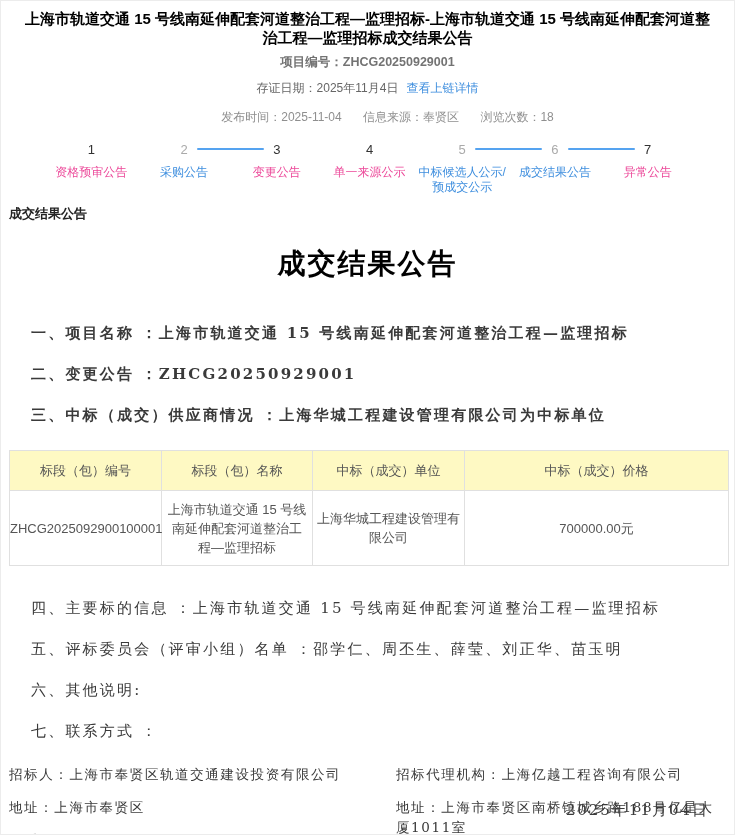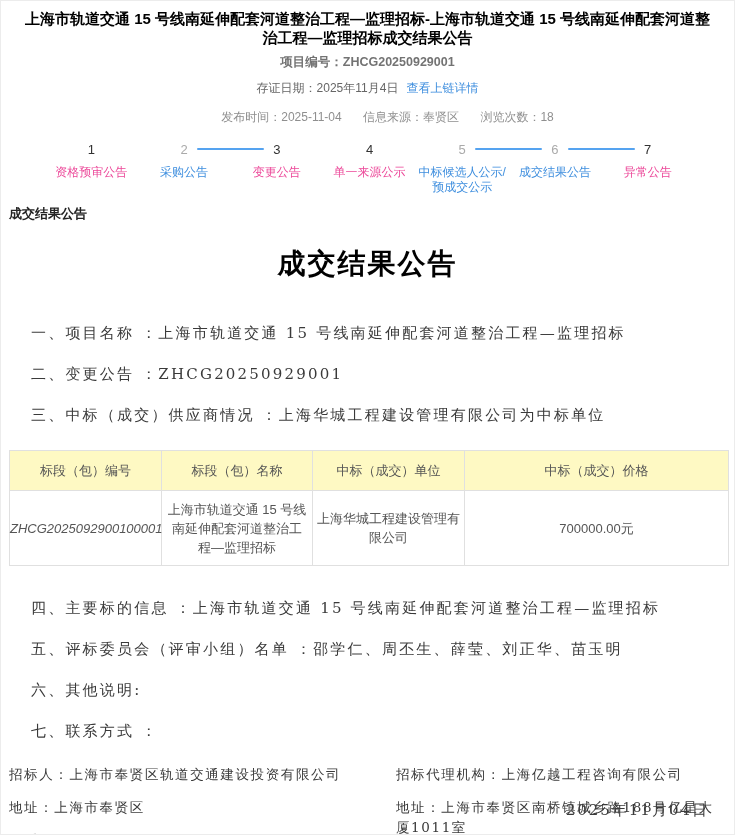--- a/index.html
+++ b/index.html
@@ -44,41 +44,41 @@
     left:calc(50% + 13px); right:calc(-50% + 13px);
     background:var(--accent-line); z-index:1;
   }
   .step-label { margin-top:7px; font-size:12px; color:#ec4899; line-height:15px; padding:0 2px; }
   .step-label.blue { color:var(--accent); cursor:pointer; }
   
   .crumb { margin:10px 0 0 8px; font-size:13px; font-weight:bold; color:#222; }
   
   .main-title { margin-top:22px; text-align:center; font-size:28px; font-weight:bold; color:#000; letter-spacing:2px; }
   
-  .sections1 { margin:40px 0 8px 30px; }
+  .sections1 { margin:40px 0 8px 30px;font-weight:bold; }
   .sections2 { margin:32px 0 0 30px; }
   .sec {
     font-family:"DejaVu Serif","Liberation Serif",serif;
     font-size:15px; color:#3a3a3a; letter-spacing:2.2px; line-height:21px;
     margin-bottom:20px; padding-right:20px;
   }
   .sections1 .sec { margin-bottom:20px; }
   .sec:last-child { margin-bottom:0; }
   
   table.bid { border-collapse:collapse; width:719px; margin:24px 8px 0 8px; table-layout:fixed; }
   table.bid th, table.bid td { border:1px solid var(--border); }
   table.bid th {
     height:40px; font-size:13px; font-weight:normal; color:#555;
     text-align:center; background:#fef9c3;
   }
   table.bid td {
     height:75px; font-size:13px; color:#555; text-align:center;
     line-height:19px; padding:6px 4px; vertical-align:middle;
   }
-  table.bid td.bidno { padding:6px 0; text-align:left; letter-spacing:0;font-style:italic; }
+  table.bid td.bidno { padding:6px 0; text-align:left; letter-spacing:0; }
   col.c1{width:152px;} col.c2{width:151px;} col.c3{width:152px;} col.c4{width:264px;}
   
   .contacts { display:flex; margin:22px 0 0 8px; }
   .contact-col { font-family:"DejaVu Serif","Liberation Serif",serif; font-size:13.5px; color:#3a3a3a; letter-spacing:1.6px; }
   .contact-col.left  { width:375px; padding-right:18px; }
   .contact-col.right { width:340px; padding-left:12px; }
   .c-row { margin-bottom:13px; line-height:20px; }
   
   .foot-date {
     position:absolute; right:25px; bottom:14px;

